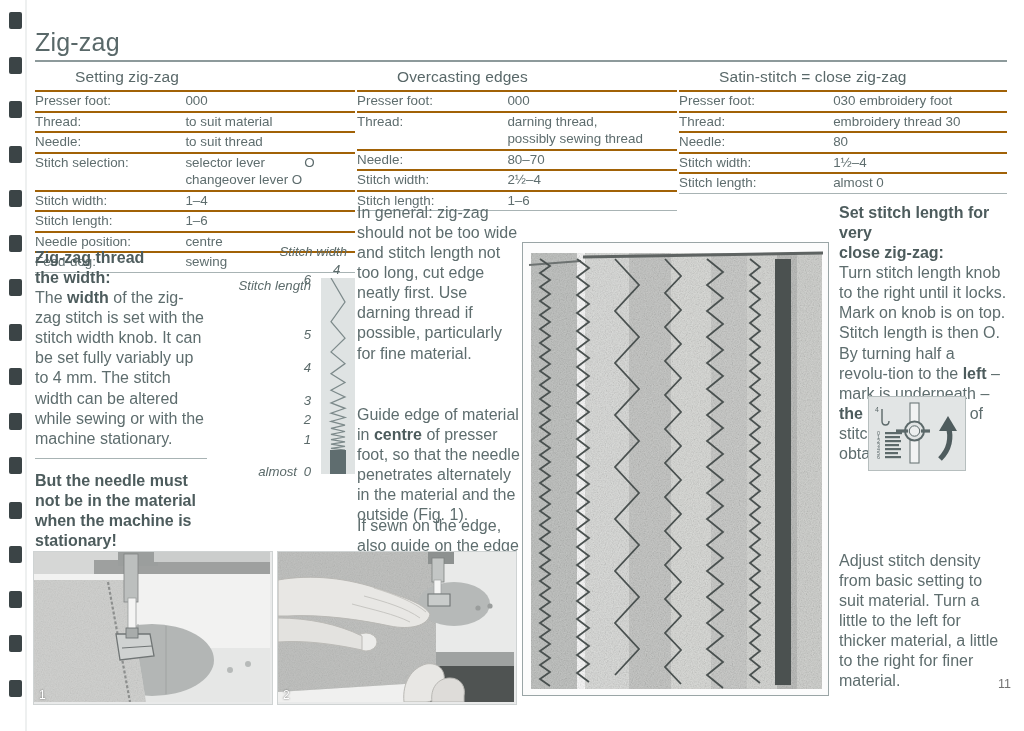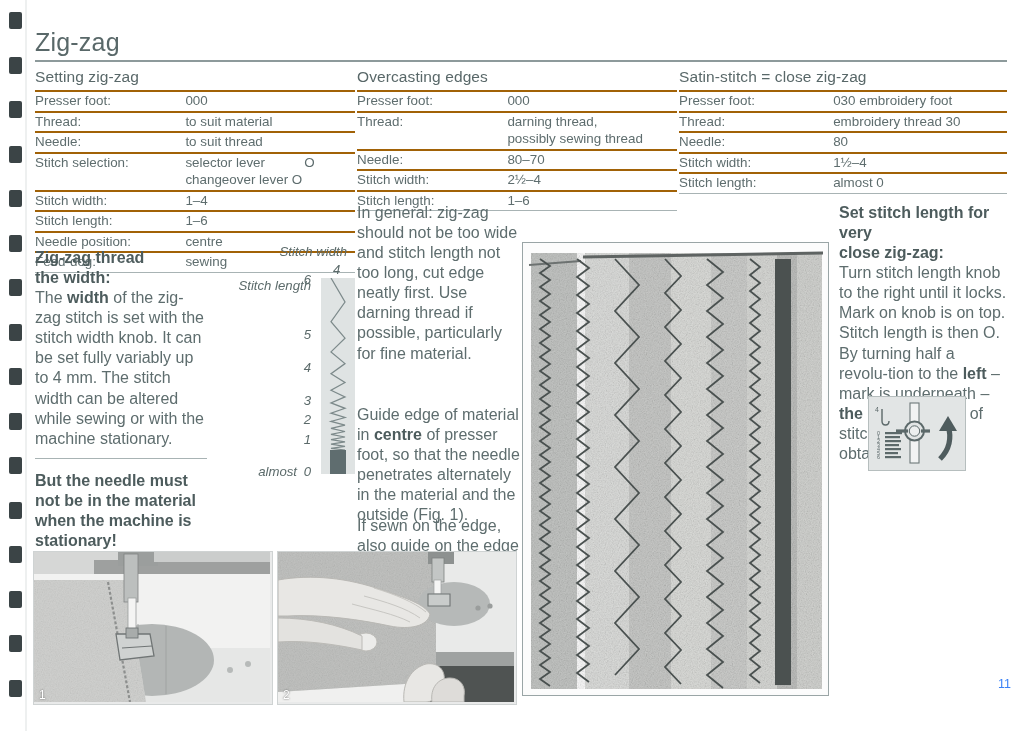--- a/index.html
+++ b/index.html
@@ -72,20 +72,21 @@
   #col1 { left: 8px;   width: 320px; }
   #col2 { left: 330px; width: 320px; }
   #col3 { left: 652px; width: 328px; }
 
   .col-head {
     font-size: 15.5px;
     font-weight: 400;
     color: #596869;
     padding-bottom: 4px;
     letter-spacing: 0.1px;
+    margin-left: 40px;
   }
 
   
   table.spec {
     border-collapse: collapse;
     width: 100%;
     font-size: 13.4px;
     line-height: 1.16;
   }
   table.spec td {
@@ -214,21 +215,21 @@
     color: #ffffff;
     z-index: 9;
     text-shadow: 0 0 2px #555;
   }
 
   
   #page-number {
     position: absolute;
     right: 13px; bottom: 22px;
     font-size: 12.5px;
-    color: #3b82f6;
+    color: #737373;
   }
 </style>
 </head>
 <body>
 
 <div id="binding">
     <div class="bind-hole" style="top: 12px;"></div>
     <div class="bind-hole" style="top: 56.5px;"></div>
     <div class="bind-hole" style="top: 101px;"></div>
     <div class="bind-hole" style="top: 145.5px;"></div>
@@ -479,20 +480,21 @@
           <text x="8" y="54">4</text>
           <text x="8" y="58">5</text>
         <text x="8" y="62">6</text>
       </g>
 
       <path d="M71 62 Q85 48 79 28" fill="none" stroke="#4f5c5e" stroke-width="5.2" stroke-linecap="butt"></path>
       <path d="M70 34 L79 19 L88 34 Z" fill="#4f5c5e"></path>
     </svg>
   </div>
 
+  <div class="body-txt" id="c3-note2">Adjust stitch density from basic setting to suit material. Turn a little to the left for thicker material, a little to the right for finer material.</div>
 
   <div id="photo-1">
     <svg width="236" height="150" viewBox="0 0 236 150">
       <rect x="0" y="0" width="236" height="150" fill="#f2f2f1"></rect>
 
       <rect x="0" y="0" width="236" height="22" fill="#d6d7d6"></rect>
       <rect x="60" y="8" width="176" height="14" fill="#9ea09f"></rect>
       <rect x="0" y="96" width="236" height="54" fill="#e6e7e6"></rect>
 
       <ellipse cx="118" cy="108" rx="62" ry="36" fill="#b3b6b5"></ellipse>

